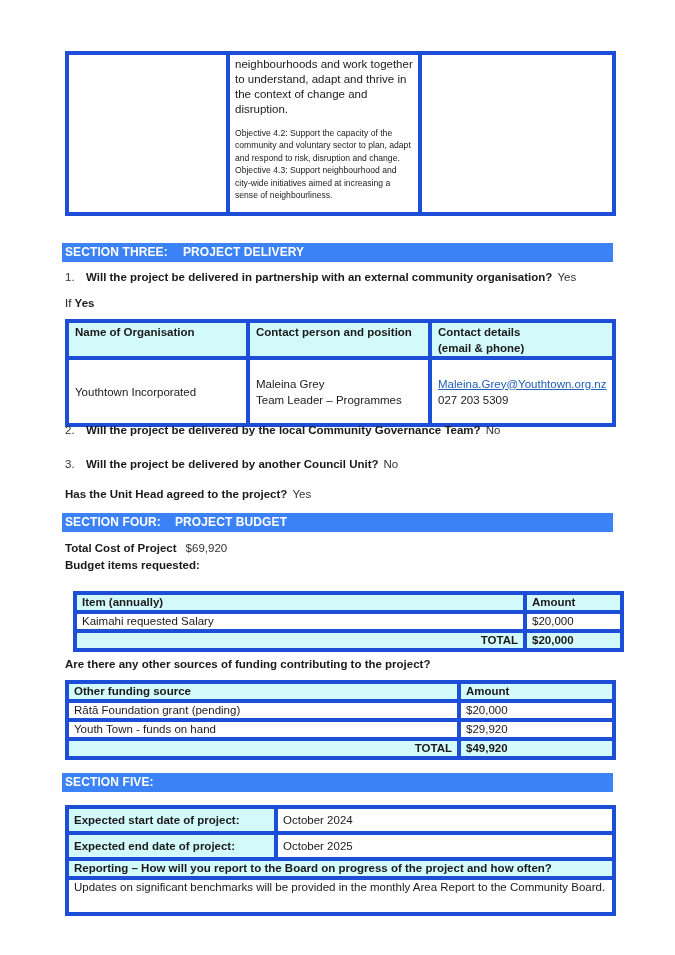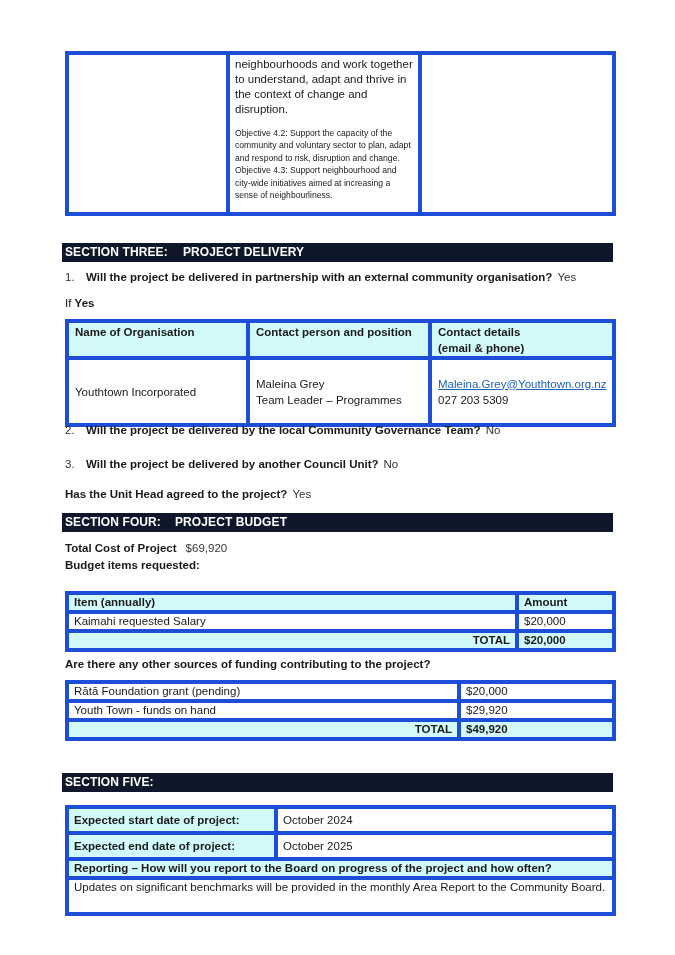--- a/index.html
+++ b/index.html
@@ -14,41 +14,41 @@
 
   
   #obj-table { left: 65px; top: 51px; width: 547px; height: 165px; }
   #obj-table td { font-size: 11.5px; }
   .obj-main { font-size: 11.5px; line-height: 15px; padding: 2px 5px 0 5px; }
   .obj-small { font-size: 8.6px; line-height: 12.4px; padding: 10px 5px 0 5px; }
 
   
   .banner {
     position: absolute; left: 62px; width: 551px; height: 19px;
-    background: #0f172a; color: #ffffff; font-weight: bold; font-size: 12px;
+    background: #3b82f6; color: #ffffff; font-weight: bold; font-size: 12px;
     line-height: 19px; box-sizing: border-box; padding-left: 3px; letter-spacing: 0.1px;
   }
   .banner .title { position: absolute; left: 121px; top: 0; }
   .banner.five .title { left: 109px; }
 
   .q { position: absolute; font-size: 11.5px; line-height: 15px; white-space: nowrap; }
   .q .num { display: inline-block; width: 21px; font-weight: normal; color: #333; }
   .q .ans { font-weight: normal; margin-left: 5px; color: #333; }
 
   
   #org-table { left: 65px; top: 319px; width: 547px; }
   #org-table td { font-size: 11.5px; line-height: 16px; }
   #org-table .h td { height: 31px; padding: 1px 6px 0 6px; font-weight: bold; }
   #org-table .r td { height: 63px; vertical-align: middle; padding: 0 6px; }
   .email { color: #1f5fb8; text-decoration: underline; }
 
   
   .bt td { font-size: 11.5px; line-height: 15px; height: 15px; padding: 0 5px; }
   .bt .tot-label { text-align: right; font-weight: bold; margin-left: 44px; }
-  #budget-table { left: 65px; top: 591px; width: 547px; padding-left: 24px; }
+  #budget-table { left: 73px; top: 591px; width: 547px; padding-left: 24px; }
   #funding-table { left: 65px; top: 680px; width: 547px; }
 
   
   #time-table { left: 65px; top: 805px; width: 547px; }
   #time-table td { font-size: 11.5px; line-height: 15px; padding: 0 5px; }
   #time-table .date td { height: 22px; vertical-align: middle; }
   #time-table .rep-h td { height: 15px; }
   #time-table .rep-b td { height: 32px; }
 </style>
 </head>
@@ -161,20 +161,24 @@
   </table>
 
 <div class="q b" style="left:65px; top:657px;">Are there any other sources of funding contributing to the project?</div>
 
 <table id="funding-table" class="bt">
   <colgroup>
       <col style="width:392px">
       <col style="width:155px">
     </colgroup>
   <tbody>
+      <tr class="hdr">
+    <td class="b">Other funding source</td>
+    <td class="b">Amount</td>
+  </tr>
   <tr>
     <td>Rātā Foundation grant (pending)</td>
     <td>$20,000</td>
   </tr>
   <tr>
     <td>Youth Town - funds on hand</td>
     <td>$29,920</td>
   </tr>
   <tr class="hdr">
     <td class="tot-label">TOTAL</td>

